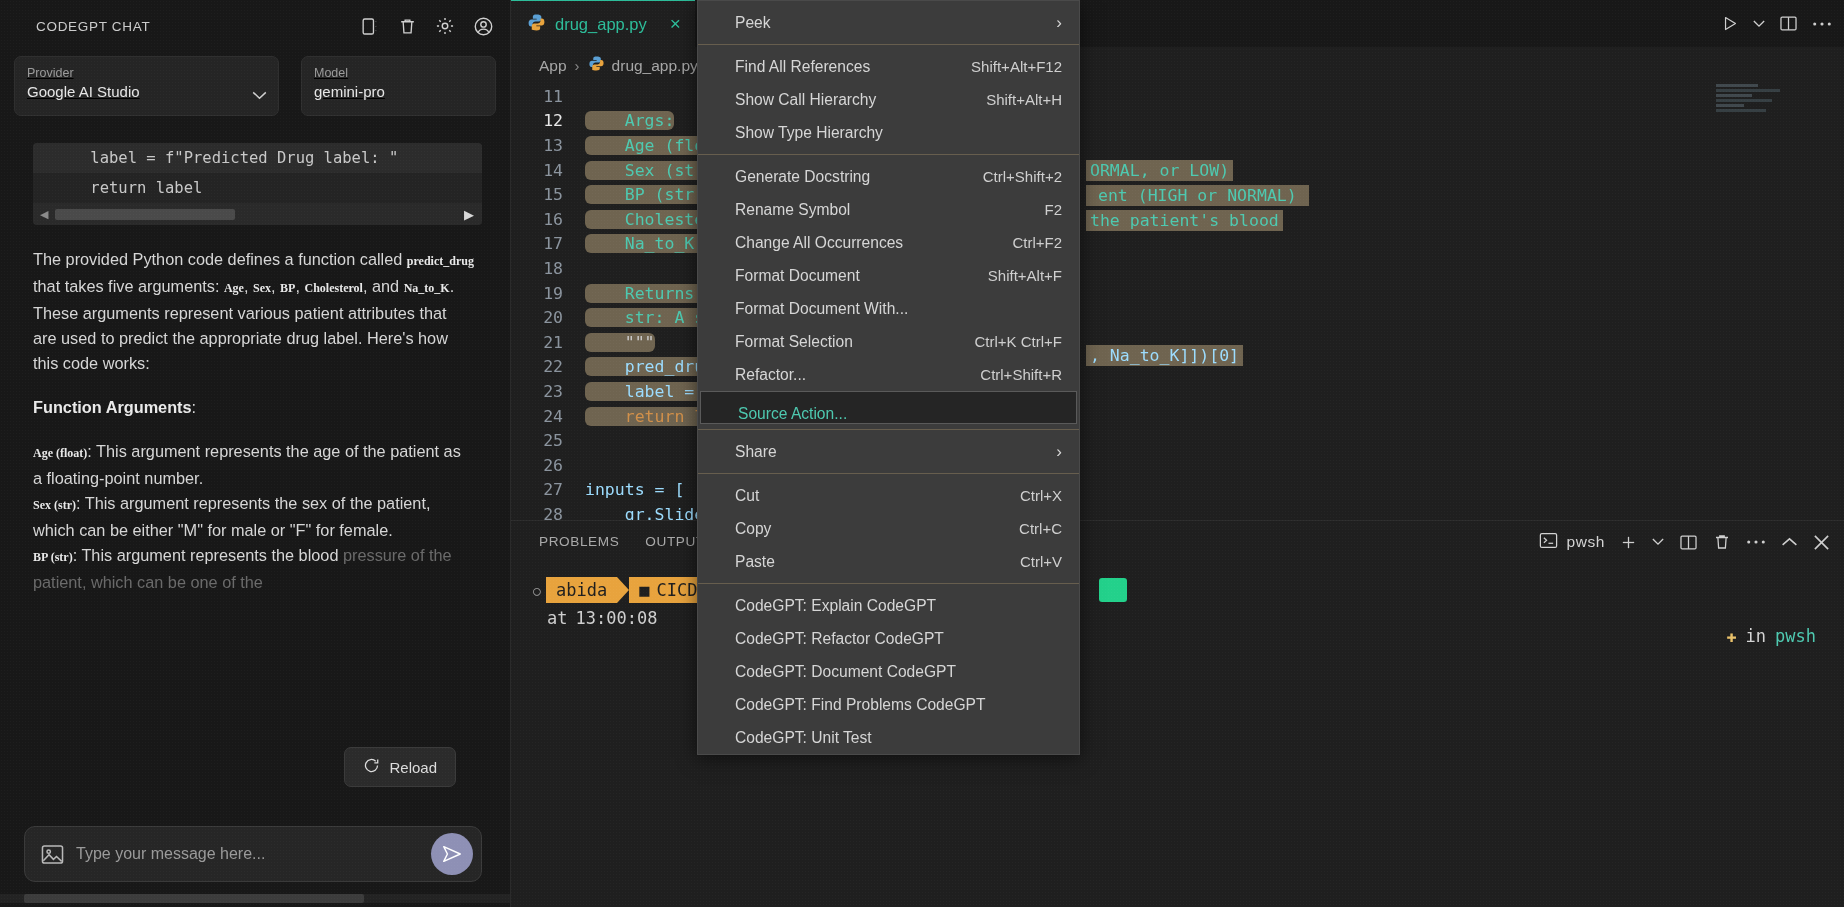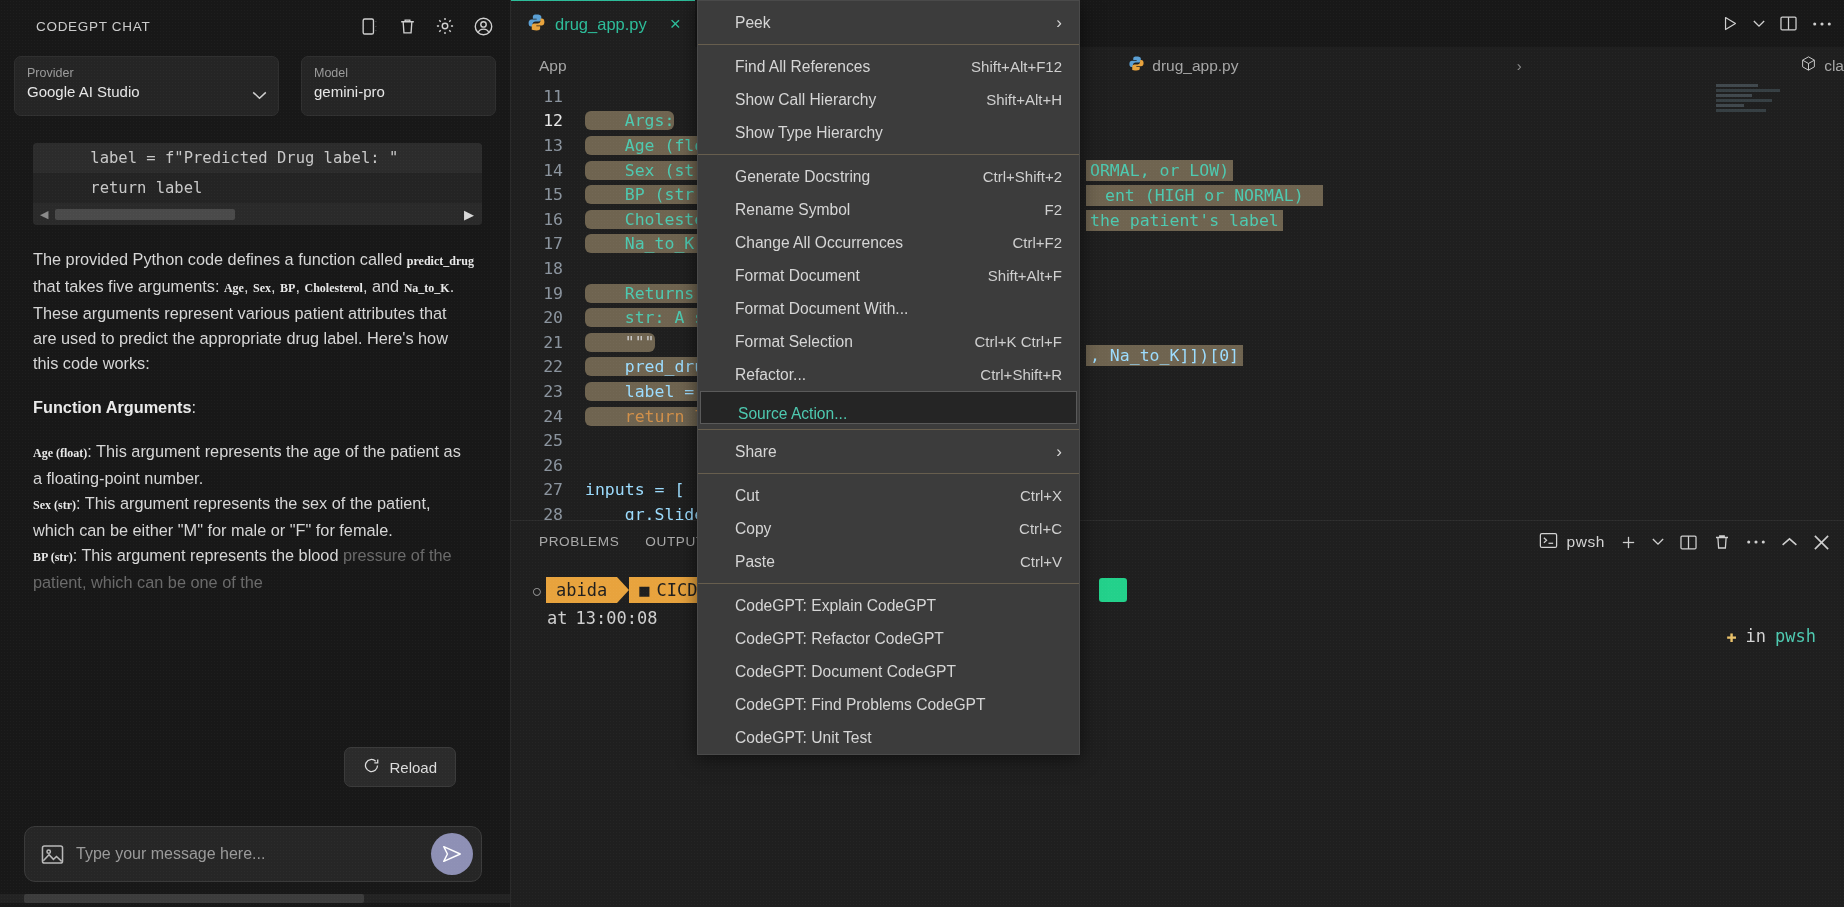--- a/index.html
+++ b/index.html
@@ -22,21 +22,21 @@
   }
   .chat-title{
     font-size:13.5px; letter-spacing:.7px; color:#cccccc; font-weight:400;
     white-space:nowrap;
   }
   .chat-header-actions{ margin-left:auto; display:flex; align-items:center; gap:16px; }
   .hicon{ width:22px; height:22px; color:#cfcfcf; display:flex; align-items:center; justify-content:center; cursor:pointer; }
   .hicon svg{ display:block; }
 
   .chat-controls{
-    display:flex; gap:10px; padding:4px 14px 10px 14px;
+    display:flex; gap:10px; padding:4px 14px 10px 14px;text-decoration:underline;
   }
   .select-box{
     position:relative; flex:1; background:#252525; border:1px solid #2f2f2f; border-radius:7px;
     padding:9px 12px 10px 12px; min-height:60px;
   }
   .select-label{ font-size:12.5px; color:#9b9b9b; margin-bottom:3px; }
   .select-value{ font-size:15px; color:#e6e6e6; }
   .select-chevron{
     position:absolute; right:11px; top:29px; color:#cfcfcf;
   }
@@ -118,21 +118,21 @@
   }
   .tab .tab-close{ color:#2dbd9a; font-size:19px; margin-left:14px; cursor:pointer; }
   .tabbar-actions{
     position:absolute; right:12px; top:0; height:47px; display:flex; align-items:center; gap:14px;
     color:#cfcfcf;
   }
   .tb-icon{ display:flex; align-items:center; cursor:pointer; }
 
   .breadcrumb{
     height:37px; display:flex; align-items:center; gap:8px;
-    padding-left:28px; font-size:15.5px; color:#a6a6a6; background:#1f1f1f;justify-content:space-between;
+    padding-left:28px; font-size:15.5px; color:#a6a6a6; background:#1f1f1f;
   }
   .bc-sep{ color:#8a8a8a; font-size:15px; }
   .bc-item{ display:flex; align-items:center; gap:7px; cursor:pointer; }
 
   .code-area{ position:absolute; left:0; top:84px; right:0; height:436px; background:#1f1f1f; overflow:hidden; }
   .code-line{
     display:flex; height:24.6px; align-items:center;
     font-family:"DejaVu Sans Mono","Liberation Mono", monospace; font-size:16.5px;
   }
   .ln{ width:74px; text-align:right; padding-right:22px; color:#8b949e; flex:0 0 74px; }
@@ -454,22 +454,22 @@
             <span class="ltext" style="color: rgb(156, 220, 254);">inputs = [</span>
           </div>
           <div class="code-line">
             <span class="ln">28</span>
             <span class="ltext" style="color: rgb(156, 220, 254);">    gr.Slider(15,</span>
           </div>
         </div>
     </div>
 
     <div style="position:absolute;left:575px;top:160px;font-family:'DejaVu Sans Mono','Liberation Mono',monospace;font-size:16.5px;color:#4ec9b0;background:#6f6450;padding:1px 4px">ORMAL, or LOW)</div>
-    <div style="position:absolute;left:575px;top:185px;font-family:'DejaVu Sans Mono','Liberation Mono',monospace;font-size:16.5px;color:#4ec9b0;background:#6f6450;padding:1px 19px">ent (HIGH or NORMAL)</div>
-    <div style="position:absolute;left:575px;top:210px;font-family:'DejaVu Sans Mono','Liberation Mono',monospace;font-size:16.5px;color:#4ec9b0;background:#6f6450;padding:1px 4px">the patient's label</div>
+    <div style="position:absolute;left:575px;top:185px;font-family:'DejaVu Sans Mono','Liberation Mono',monospace;font-size:16.5px;color:#4ec9b0;background:#6f6450;padding:1px 12px">ent (HIGH or NORMAL)</div>
+    <div style="position:absolute;left:575px;top:210px;font-family:'DejaVu Sans Mono','Liberation Mono',monospace;font-size:16.5px;color:#4ec9b0;background:#6f6450;padding:1px 4px">the patient's blood</div>
     <div style="position:absolute;left:575px;top:345px;font-family:'DejaVu Sans Mono','Liberation Mono',monospace;font-size:16.5px;color:#9cdcfe;background:#6f6450;padding:1px 4px">, Na_to_K]])[0]</div>
 
     <div class="minimap">
       <div class="mm-line" style="width:42px;background:#5b6b74"></div>
       <div class="mm-line" style="width:64px;background:#4a5a62"></div>
       <div class="mm-line" style="width:36px;background:#5b6b74"></div>
       <div class="mm-line" style="width:56px;background:#4a5a62"></div>
       <div class="mm-line" style="width:28px;background:#5b6b74"></div>
       <div class="mm-line" style="width:50px;background:#4a5a62"></div>
     </div>

